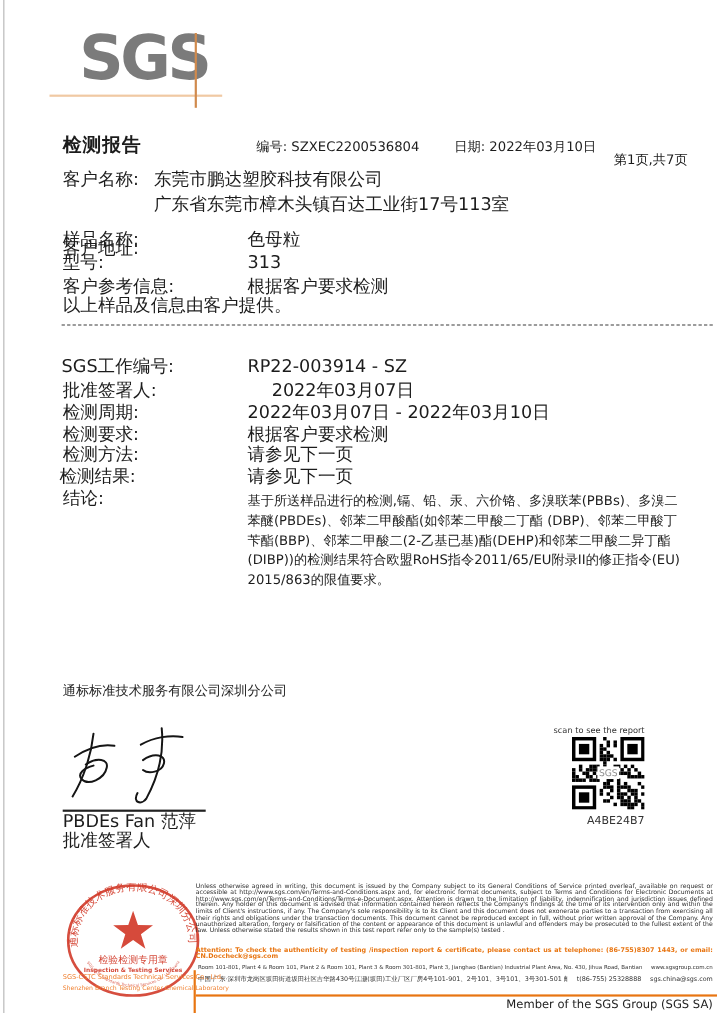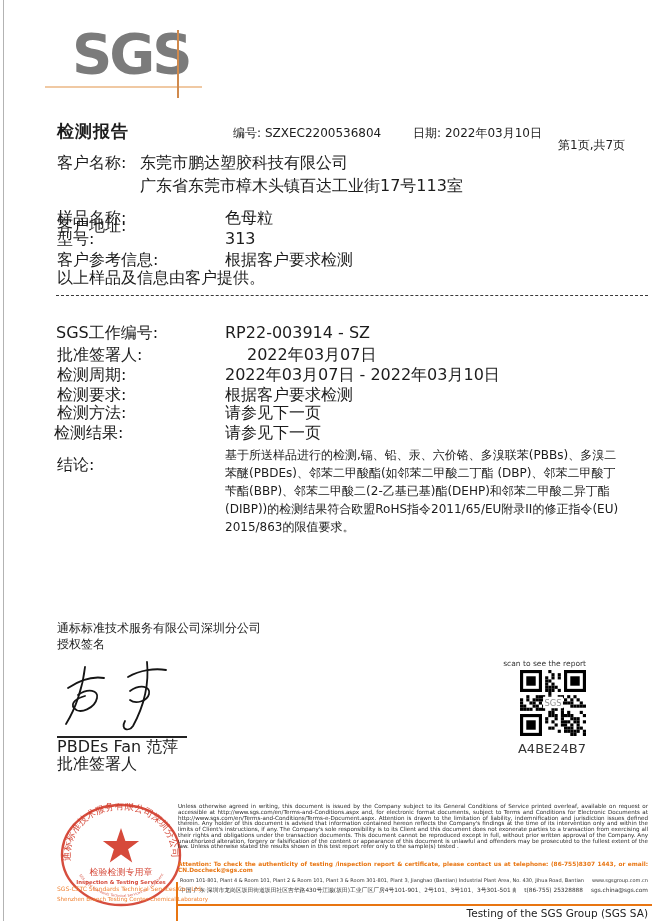--- a/index.html
+++ b/index.html
@@ -24,21 +24,21 @@
 
   
   .sig-company{position:absolute;left:57px;top:620px;font-size:12px;line-height:16px;}
   .sig-line{position:absolute;left:57px;top:736px;width:130px;height:2px;background:#222;}
   .sig-svg{position:absolute;left:58px;top:660px;}
 
   
   .qr-wrap{position:absolute;left:500px;top:659px;width:86px;text-align:right;}
   .qr-caption{font-size:7.5px;color:#333;}
   .qr-code{margin-top:2px;}
-  .qr-id{font-size:13px;color:#333;margin-top:1px;}
+  .qr-id{font-size:10px;color:#333;margin-top:1px;}
 
   
   .legal{position:absolute;left:178px;top:804px;width:470px;font-size:5.6px;
          line-height:5.75px;text-align:justify;color:#2a2a2a;white-space:normal;}
   .attention{position:absolute;left:178px;top:861px;width:470px;font-size:5.8px;
              line-height:6.4px;font-weight:bold;color:#e87511;text-align:justify;white-space:normal;}
   .addr{position:absolute;left:180px;top:877px;width:468px;font-size:5px;color:#333;}
   .addr-row{display:flex;gap:8px;align-items:baseline;margin-bottom:3px;}
   .addr-main{flex:1;white-space:nowrap;overflow:hidden;}
   .addr-cn{font-size:5.8px;}
@@ -93,26 +93,25 @@
   <span class="t" style="left:207px;top:348px;margin-left:40px;">2022年03月07日</span>
   <span class="t" style="left:57px;top:368px;">检测周期:</span>
   <span class="t" style="left:225px;top:368px;">2022年03月07日 - 2022年03月10日</span>
   <span class="t" style="left:57px;top:388px;">检测要求:</span>
   <span class="t" style="left:225px;top:388px;">根据客户要求检测</span>
   <span class="t" style="left:57px;top:406px;">检测方法:</span>
   <span class="t" style="left:225px;top:406px;">请参见下一页</span>
   <span class="t" style="left:54px;top:426px;">检测结果:</span>
   <span class="t" style="left:225px;top:426px;">请参见下一页</span>
 
-  <span class="t" style="left:57px;top:446px;margin-top:12px;">结论:</span>
+  <span class="t" style="left:57px;top:446px;">结论:</span>
   <div class="conclusion">基于所送样品进行的检测,镉、铅、汞、六价铬、多溴联苯(PBBs)、多溴二苯醚(PBDEs)、邻苯二甲酸酯(如邻苯二甲酸二丁酯 (DBP)、邻苯二甲酸丁苄酯(BBP)、邻苯二甲酸二(2-乙基已基)酯(DEHP)和邻苯二甲酸二异丁酯(DIBP))的检测结果符合欧盟RoHS指令2011/65/EU附录II的修正指令(EU) 2015/863的限值要求。</div>
 
   <div class="sig-company">
     <div>通标标准技术服务有限公司深圳分公司</div>
-    <div>授权签名</div>
   </div>
   <svg class="sig-svg" width="135" height="72" viewBox="0 0 135 72">
     <g fill="none" stroke="#151515" stroke-width="1.8" stroke-linecap="round">
       <path d="M10 28 C22 20 34 16 46 18"></path>
       <path d="M27 7 C25 26 18 48 8 64"></path>
       <path d="M20 35 C30 28 41 30 39 38 C37 48 22 55 16 48 C12 43 19 38 27 36"></path>
       <path d="M70 17 C82 10 97 8 108 10"></path>
       <path d="M89 2 C91 22 87 44 75 66 C71 72 62 70 67 61"></path>
       <path d="M72 31 C82 24 93 26 91 34 C89 42 77 44 72 40"></path>
     </g>
@@ -289,14 +288,14 @@
     </div>
     <div class="addr-row addr-cn">
       <span class="addr-main">中国·广东·深圳市龙岗区坂田街道坂田社区吉华路430号江灏(坂田)工业厂区厂房4号101-901、2号101、3号101、3号301-501 邮编:518129</span>
       <span>t(86-755) 25328888</span>
       <span>sgs.china@sgs.com</span>
     </div>
   </div>
 
   <div class="footer-vline"></div>
   <div class="footer-hline"></div>
-  <div class="member">Testing of the SGS Group (SGS SA)</div>
+  <div class="member">Member of the SGS Group (SGS SA)</div>
 </div>
 
 </body></html>

